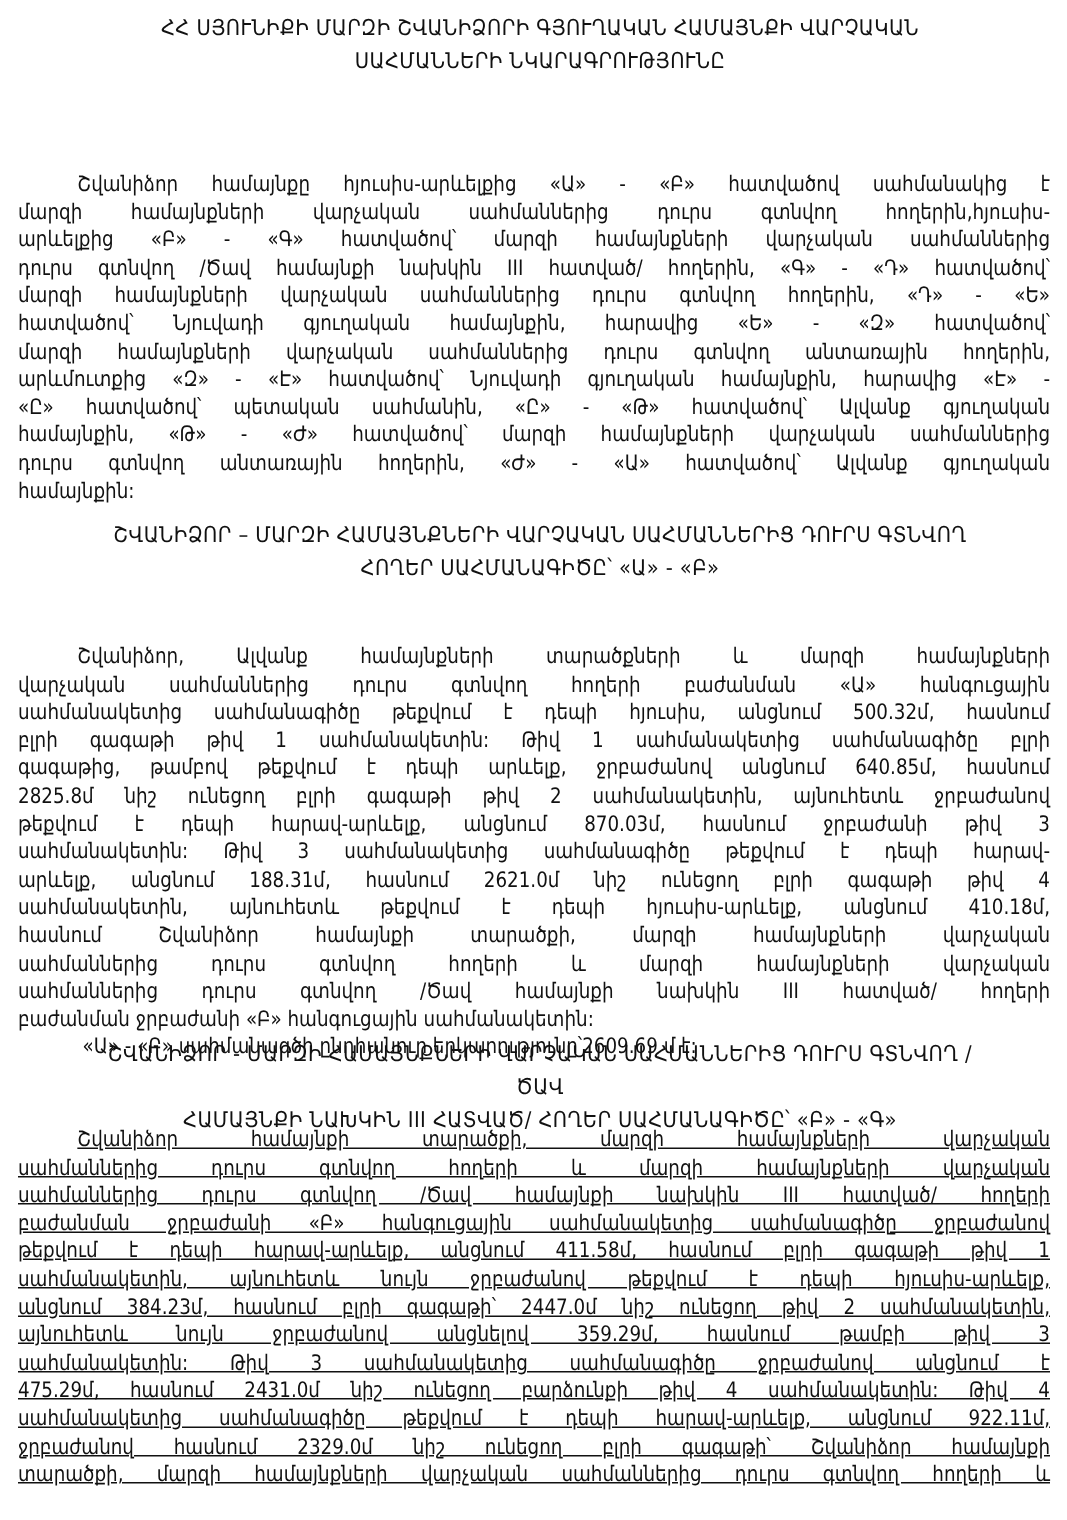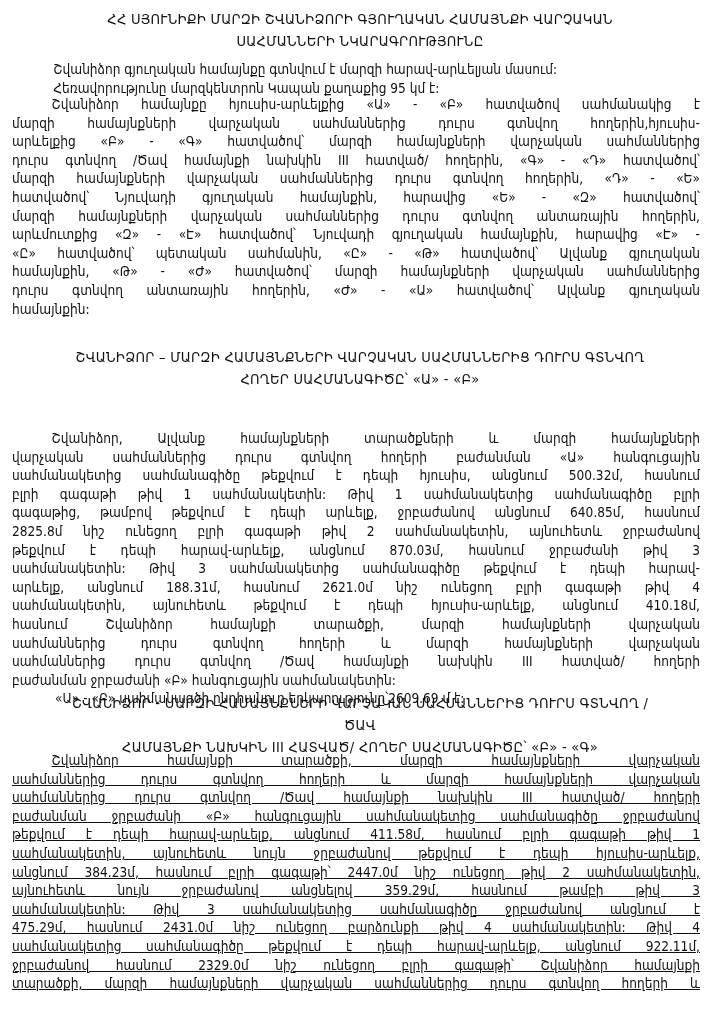--- a/index.html
+++ b/index.html
@@ -32,28 +32,22 @@
 </head>
 <body>
 
 <div class="page">
 
   <div class="title" style="top:8px;">
     <div>ՀՀ ՍՅՈՒՆԻՔԻ ՄԱՐԶԻ ՇՎԱՆԻՁՈՐԻ ԳՅՈՒՂԱԿԱՆ ՀԱՄԱՅՆՔԻ ՎԱՐՉԱԿԱՆ</div>
     <div>ՍԱՀՄԱՆՆԵՐԻ ՆԿԱՐԱԳՐՈՒԹՅՈՒՆԸ</div>
   </div>
 
-  <div class="para" style="top:60px;">
-    <div class="cond">
-      <span class="line indent2">Շվանիձոր գյուղական համայնքը գտնվում է մարզի հարավ-արևելյան մասում:</span>
-      <span class="line indent2">Հեռավորությունը մարզկենտրոն Կապան քաղաքից 95 կմ է:</span>
-    </div>
-  </div>
 
-  <div class="para" style="top:95px;">
+  <div class="para" style="top:114px;">
     <div class="cond">
       <span class="line indent">Շվանիձոր համայնքը հյուսիս-արևելքից «Ա» - «Բ» հատվածով սահմանակից է</span>
       <span class="line">մարզի համայնքների վարչական սահմաններից դուրս գտնվող հողերին,հյուսիս-</span>
       <span class="line">արևելքից «Բ» - «Գ» հատվածով՝ մարզի համայնքների վարչական սահմաններից</span>
       <span class="line">դուրս գտնվող /Ծավ համայնքի նախկին III հատված/ հողերին, «Գ» - «Դ» հատվածով՝</span>
       <span class="line">մարզի համայնքների վարչական սահմաններից դուրս գտնվող հողերին, «Դ» - «Ե»</span>
       <span class="line">հատվածով՝ Նյուվադի գյուղական համայնքին, հարավից «Ե» - «Զ» հատվածով՝</span>
       <span class="line">մարզի համայնքների վարչական սահմաններից դուրս գտնվող անտառային հողերին,</span>
       <span class="line">արևմուտքից «Զ» - «Է» հատվածով՝ Նյուվադի գյուղական համայնքին, հարավից «Է» -</span>
       <span class="line">«Ը» հատվածով՝ պետական սահմանին, «Ը» - «Թ» հատվածով՝ Ալվանք գյուղական</span>

